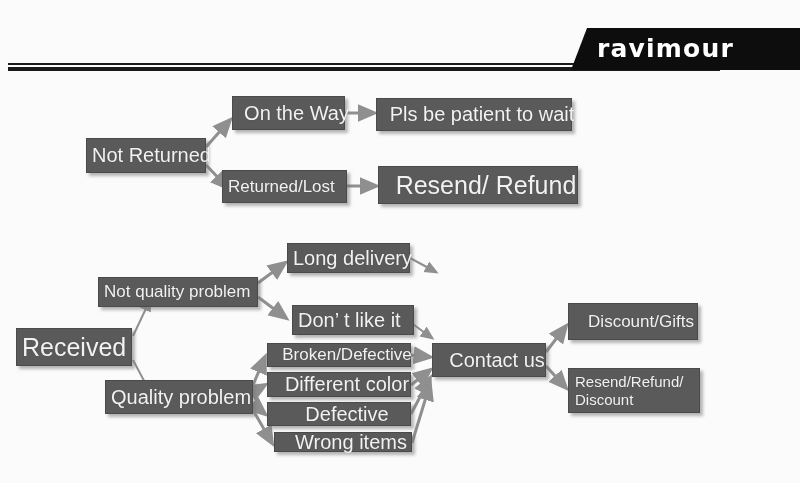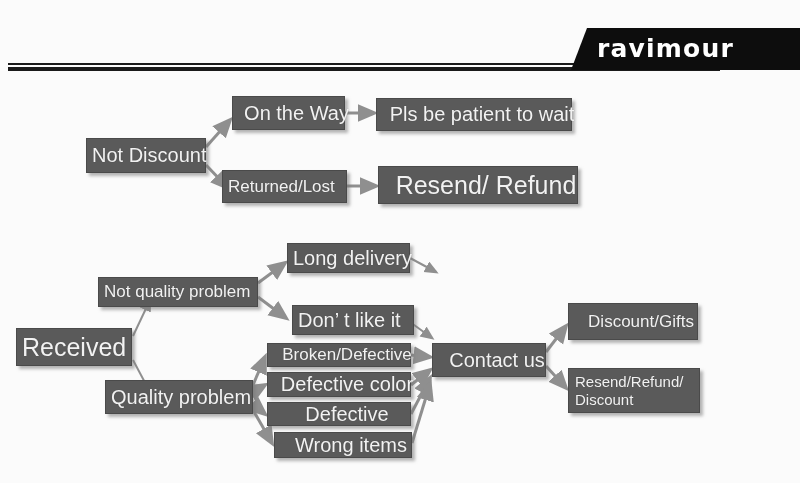--- a/index.html
+++ b/index.html
@@ -104,21 +104,21 @@
       <path d="M411,414 L430,378"></path>
       <path d="M412,443 L430,384"></path>
 
       <path d="M546,352 L566,326"></path>
       <path d="M546,366 L566,388"></path>
     </g>
   </svg>
 
   <div id="nodes">
       <div class="box med left" style="left: 86px; top: 138px; width: 120px; height: 35px;">
-        <span>Not Discount</span>
+        <span>Not Returned</span>
       </div>
       <div class="box med" style="left: 232px; top: 96px; width: 113px; height: 34px;">
         <span>On the Way</span>
       </div>
       <div class="box med" style="left: 376px; top: 98px; width: 196px; height: 33px;">
         <span>Pls be patient to wait</span>
       </div>
       <div class="box left" style="left: 222px; top: 170px; width: 125px; height: 33px;">
         <span>Returned/Lost</span>
       </div>
@@ -137,26 +137,26 @@
       <div class="box med left" style="left: 287px; top: 243px; width: 123px; height: 30px;">
         <span>Long delivery</span>
       </div>
       <div class="box med left" style="left: 292px; top: 305px; width: 122px; height: 30px;">
         <span>Don’  t like it</span>
       </div>
       <div class="box" style="left: 267px; top: 343px; width: 144px; height: 24px;">
         <span>Broken/Defective</span>
       </div>
       <div class="box med" style="left: 267px; top: 372px; width: 144px; height: 25px;">
-        <span>Defective color</span>
+        <span>Different color</span>
       </div>
       <div class="box med" style="left: 267px; top: 402px; width: 144px; height: 24px;">
         <span>Defective</span>
       </div>
-      <div class="box med" style="left: 274px; top: 432px; width: 138px; height: 26px; justify-content: center;">
+      <div class="box med" style="left: 274px; top: 432px; width: 138px; height: 20px; justify-content: center;">
         <span>Wrong items</span>
       </div>
       <div class="box med" style="left: 432px; top: 343px; width: 114px; height: 34px;">
         <span>Contact us</span>
       </div>
       <div class="box" style="left: 568px; top: 303px; width: 130px; height: 37px;">
         <span>Discount/Gifts</span>
       </div>
       <div class="box sm two" style="left: 568px; top: 368px; width: 132px; height: 45px;">
         <span style="white-space: pre-line;">Resend/Refund/

